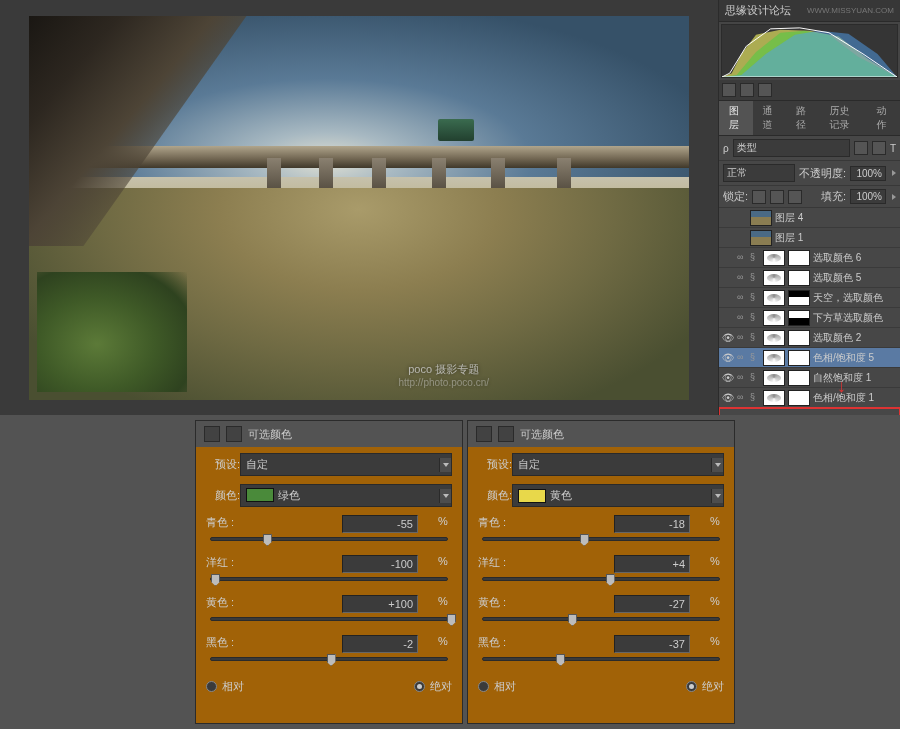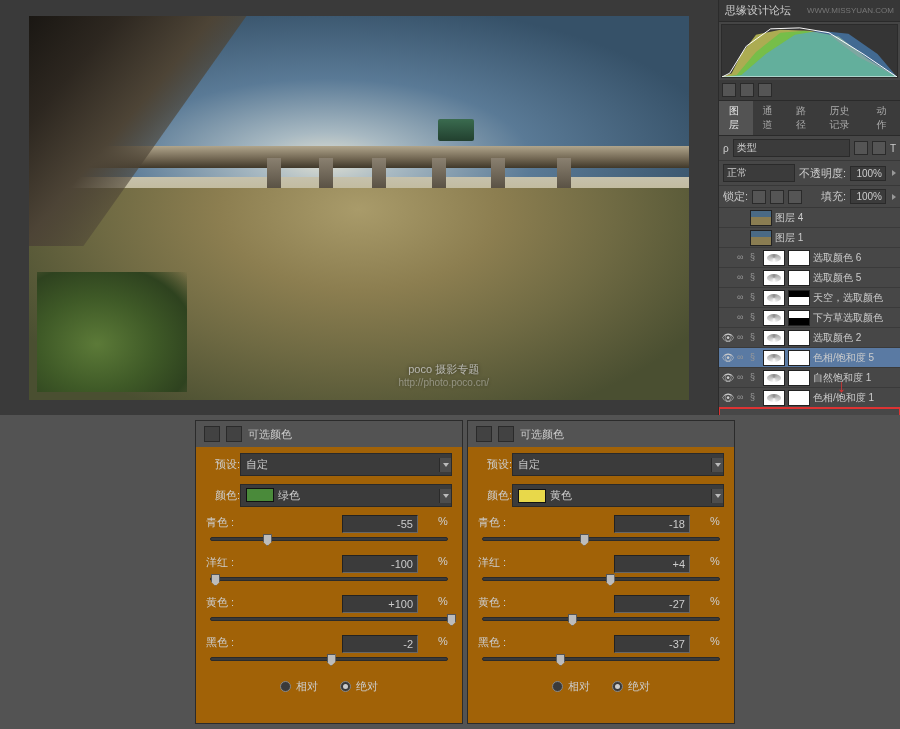--- a/index.html
+++ b/index.html
@@ -58,21 +58,21 @@
 .dd-ar{width:12px;height:14px;background:#4d4d4d;display:flex;align-items:center;justify-content:center;margin:-3px -5px -3px 0;border-left:1px solid #2a2a2a}
 .dd-ar::after{content:"";width:0;height:0;border-left:3px solid transparent;border-right:3px solid transparent;border-top:4px solid #bbb}
 .sw{width:28px;height:14px;border:1px solid #111;margin-right:4px}
 .slide-row{margin-bottom:14px}
 .slide-top{display:flex;align-items:flex-start;gap:20px;margin-bottom:4px}
 .sl-lbl{width:36px;font-size:11px}
 .sl-inp{width:76px;background:#3b3b3b;border:1px solid #666;border-top-color:#222;border-left-color:#222;padding:2px 4px;text-align:right;font-size:11px;margin-left:auto}
 .pct{width:14px;font-size:11px}
 .track{height:4px;background:#3a3a3a;border:1px solid #2a2a2a;border-radius:2px;position:relative;margin:0 4px}
 .knob{position:absolute;top:-4px;width:9px;height:12px;background:#bcbcbc;border:1px solid #555;clip-path:polygon(0 0,100% 0,100% 65%,50% 100%,0 65%)}
-.radios{display:flex;justify-content:center;gap:22px;margin-top:18px}
+.radios{display:flex;justify-content:space-between;gap:22px;margin-top:18px}
 .rad{display:flex;align-items:center;gap:5px;font-size:11px}
 .rc{width:11px;height:11px;border-radius:50%;border:1px solid #888;display:flex;align-items:center;justify-content:center;background:#3a3a3a}
 .rc.on::after{content:"";width:5px;height:5px;border-radius:50%;background:#ccc}
 </style>
 </head>
 <body>
 
 <div class="top-row">
   <div class="canvas">
     <div class="photo">

